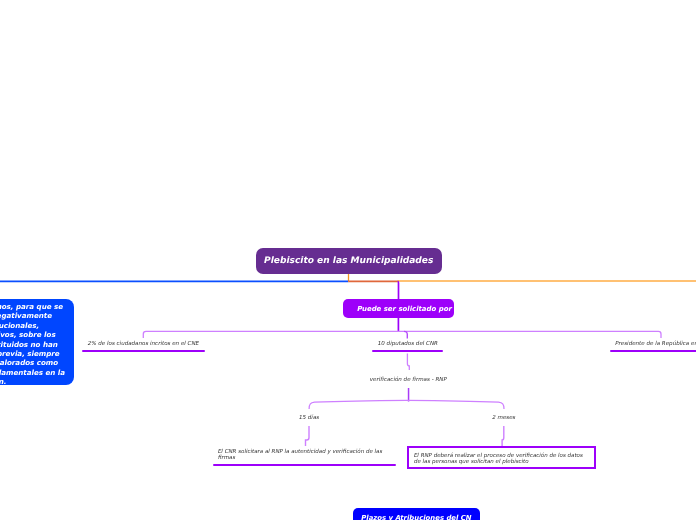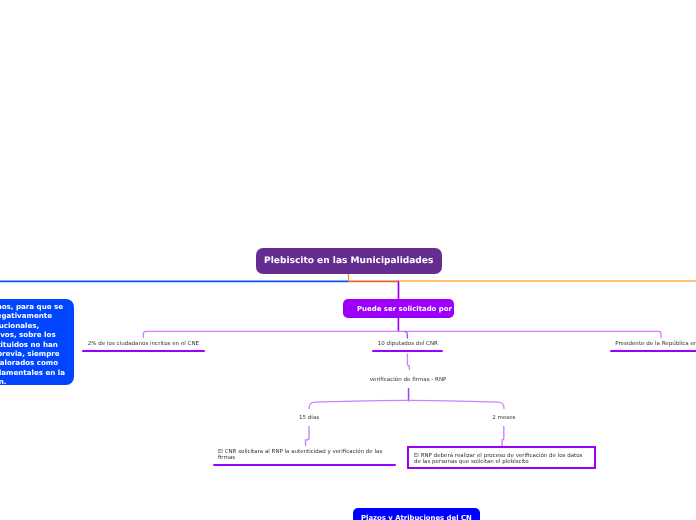--- a/index.html
+++ b/index.html
@@ -1,19 +1,19 @@
 <!DOCTYPE html>
 <html><head>
 <meta charset="utf-8">
 <style>
   html,body{margin:0;padding:0;}
   body{width:696px;height:520px;background:#ffffff;overflow:hidden;
        font-family:"DejaVu Sans",sans-serif;
        -webkit-font-smoothing:antialiased;text-rendering:geometricPrecision;}
-  #canvas{position:relative;width:696px;height:520px;background:#fff;}
+  #canvas{position:relative;width:696px;height:520px;background:#fff;font-style:italic;}
   #canvas span,#canvas div{transform:translateZ(0);}
   svg.lines{position:absolute;left:0;top:0;width:696px;height:520px;}
   .node{position:absolute;box-sizing:border-box;}
 
   
   #root-node{
     left:255.5px;top:247.5px;width:186.5px;height:26.5px;
     background:#662D91;border-radius:7px;
     display:flex;align-items:center;justify-content:center;
     color:#fff;font-weight:bold;font-size:9.05px;

